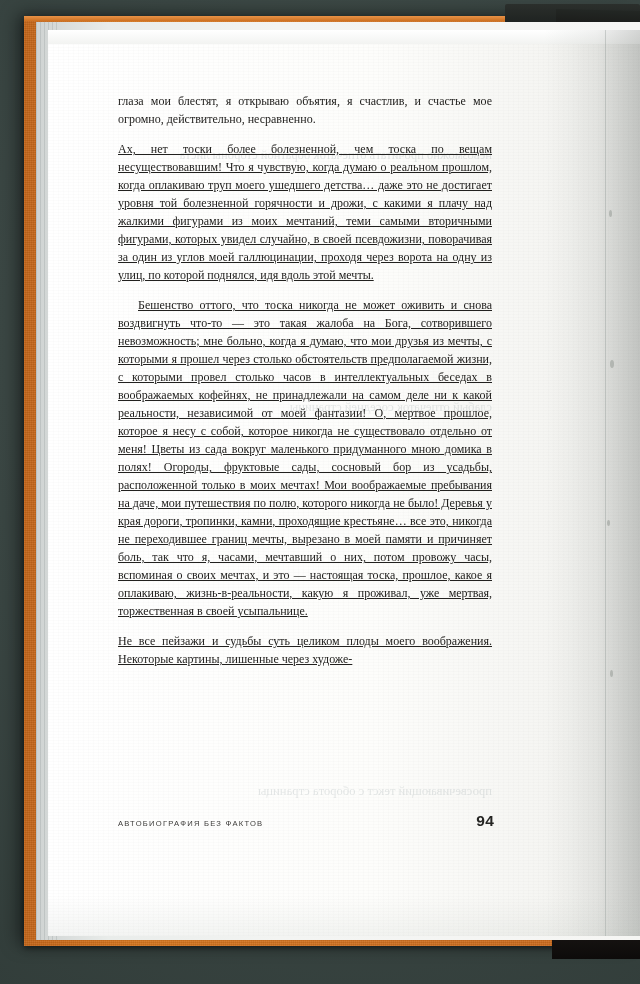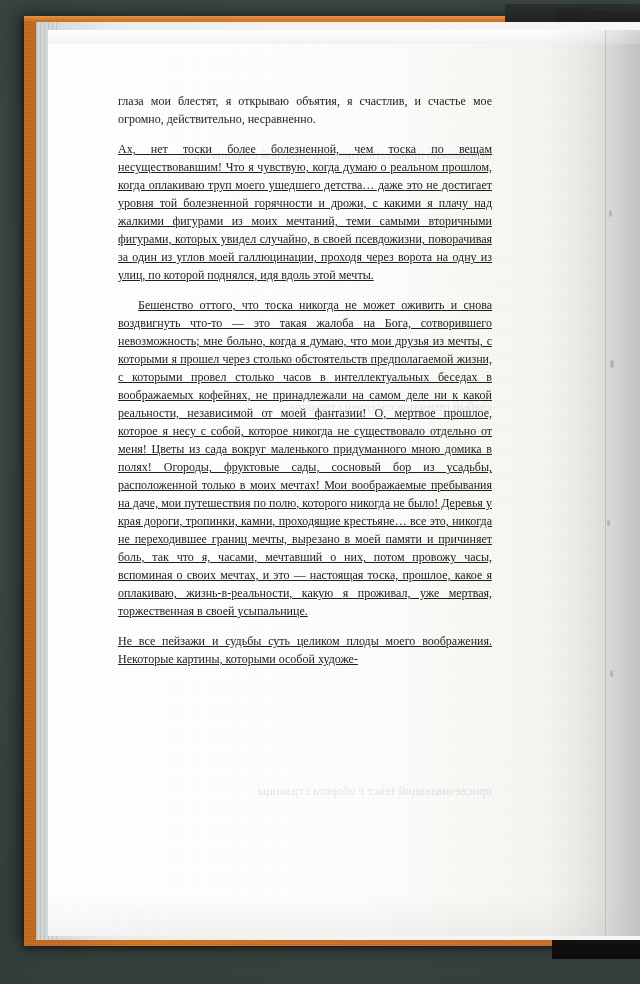--- a/index.html
+++ b/index.html
@@ -281,20 +281,24 @@
     <div class="fleck" style="right:27px; top:640px; width:3px; height:7px;"></div>
 
     <div class="showthrough a">невозможно прочитать отпечаток обратной стороны листа</div>
     <div class="showthrough c">слабый отпечаток соседней страницы</div>
     <div class="showthrough b">просвечивающий текст с оборота страницы</div>
 
     <div class="textblock">
       <p class="tight">глаза мои блестят, я открываю объятия, я счастлив, и счастье мое огромно, действительно, несравненно.</p>
       <p>Ах, нет тоски более болезненной, чем тоска по вещам несуществовавшим! Что я чувствую, когда думаю о реальном прошлом, когда оплакиваю труп моего ушедшего детства… даже это не достигает уровня той болезненной горячности и дрожи, с какими я плачу над жалкими фигурами из моих мечтаний, теми самыми вторичными фигурами, которых увидел случайно, в своей псевдожизни, поворачивая за один из углов моей галлюцинации, проходя через ворота на одну из улиц, по которой поднялся, идя вдоль этой мечты.</p>
       <p class="indent">Бешенство оттого, что тоска никогда не может оживить и снова воздвигнуть что-то — это такая жалоба на Бога, сотворившего невозможность; мне больно, когда я думаю, что мои друзья из мечты, с которыми я прошел через столько обстоятельств предполагаемой жизни, с которыми провел столько часов в интеллектуальных беседах в воображаемых кофейнях, не принадлежали на самом деле ни к какой реальности, независимой от моей фантазии! О, мертвое прошлое, которое я несу с собой, которое никогда не существовало отдельно от меня! Цветы из сада вокруг маленького придуманного мною домика в полях! Огороды, фруктовые сады, сосновый бор из усадьбы, расположенной только в моих мечтах! Мои воображаемые пребывания на даче, мои путешествия по полю, которого никогда не было! Деревья у края дороги, тропинки, камни, проходящие крестьяне… все это, никогда не переходившее границ мечты, вырезано в моей памяти и причиняет боль, так что я, часами, мечтавший о них, потом провожу часы, вспоминая о своих мечтах, и это — настоящая тоска, прошлое, какое я оплакиваю, жизнь-в-реальности, какую я проживал, уже мертвая, торжественная в своей усыпальнице.</p>
-      <p>Не все пейзажи и судьбы суть целиком плоды моего воображения. Некоторые картины, которыми особой художе-</p>
+      <p>Не все пейзажи и судьбы суть целиком плоды моего воображения. Некоторые картины, лишенные через художе-</p>
     </div>
 
+    <div class="footer">
+      <div class="running-head">АВТОБИОГРАФИЯ БЕЗ ФАКТОВ</div>
+      <div class="folio">94</div>
+    </div>
 
     <div class="sheet-bottom-shade"></div>
   </div>
 
 </div>
 
 </body></html>

